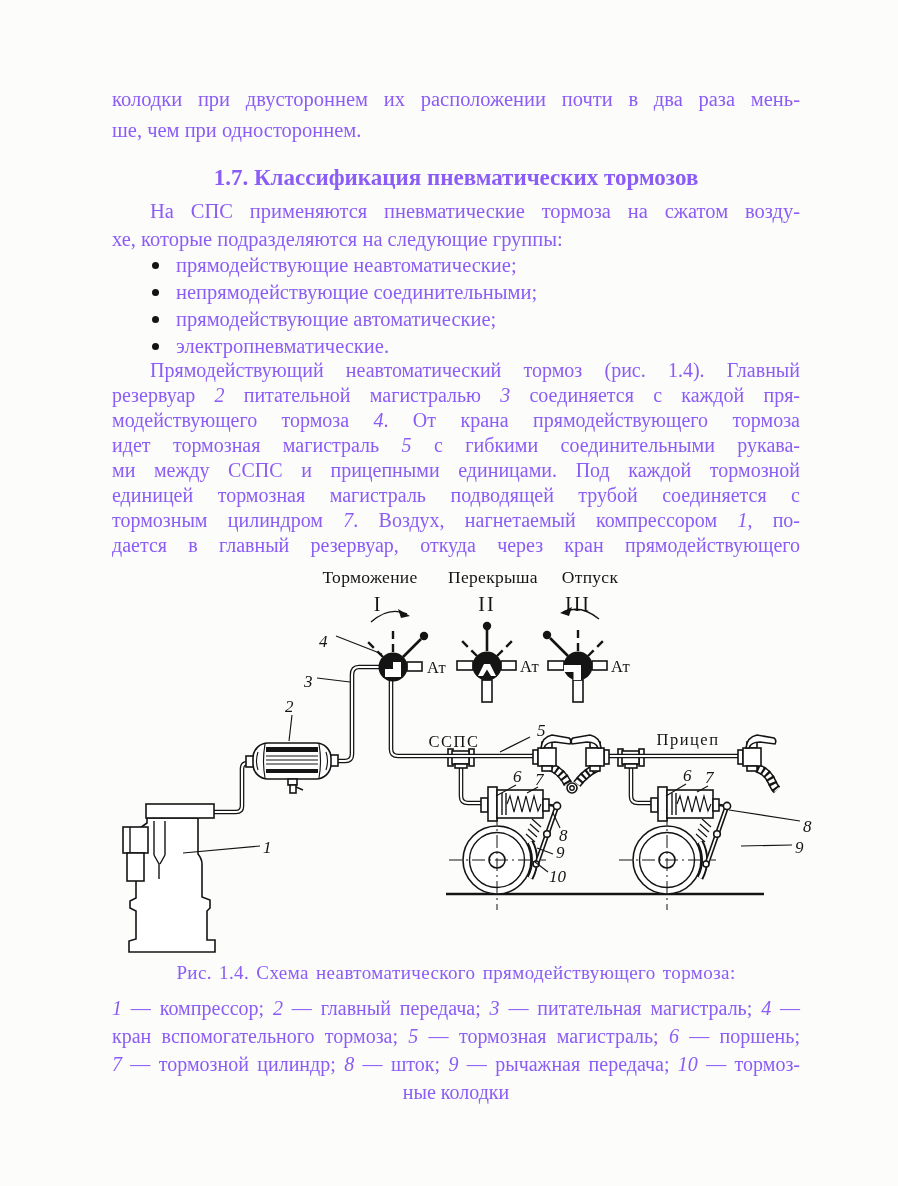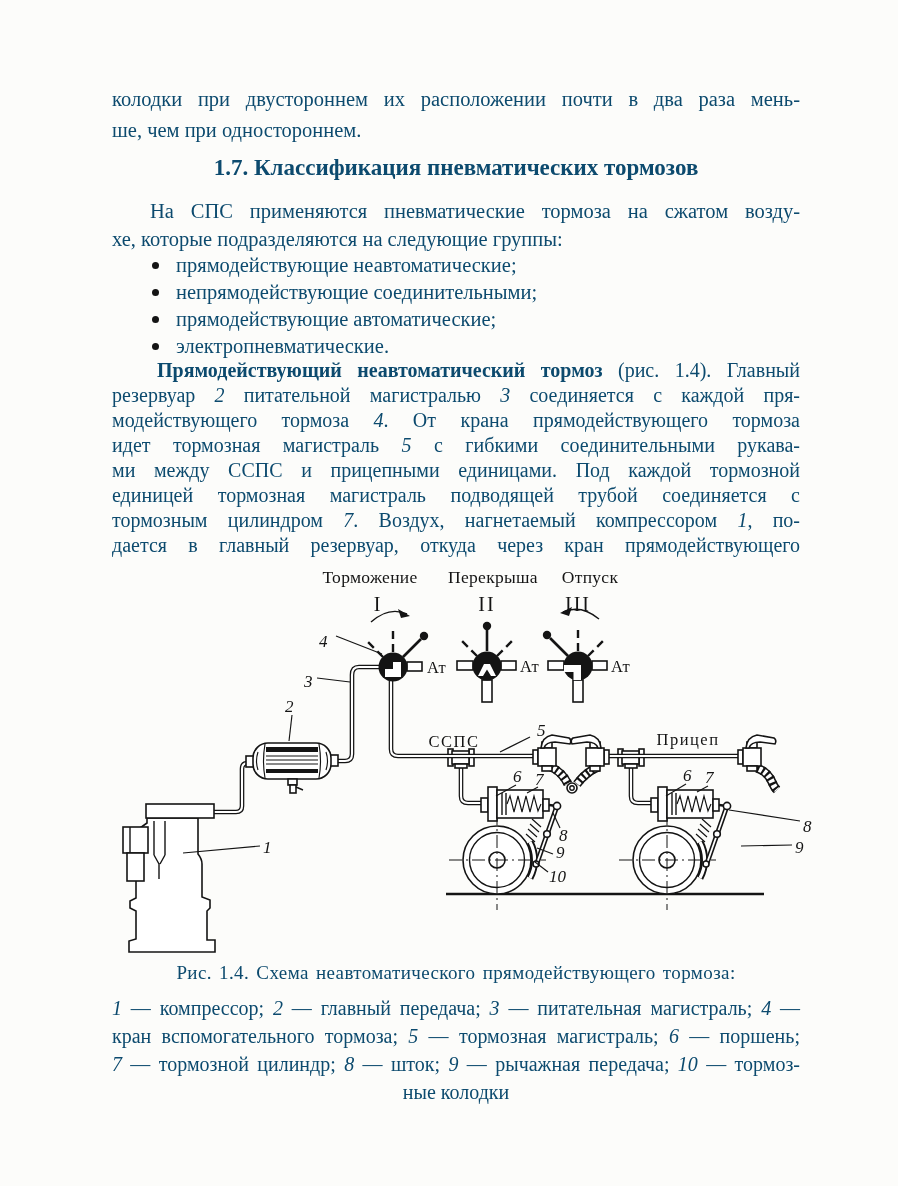--- a/index.html
+++ b/index.html
@@ -1,30 +1,30 @@
 <!DOCTYPE html>
 <html><head>
 <meta charset="utf-8">
 <style>
   html,body{margin:0;padding:0;background:#e8e8e8;}
   .page{position:relative;width:898px;height:1186px;background:#fcfcfa;
-        font-family:"Liberation Serif",serif;color:#0c4a6e;overflow:hidden;margin:0 auto;}
+        font-family:"Liberation Serif",serif;color:#8b5cf6;overflow:hidden;margin:0 auto;}
   .tcol{position:absolute;left:112px;width:688px;}
   .intro{top:84px;font-size:20.5px;line-height:31px;}
-  .heading{top:155px;font-size:23px;font-weight:bold;text-align:center;margin:0;}
+  .heading{top:165px;font-size:23px;font-weight:bold;text-align:center;margin:0;}
   .para2{top:197px;font-size:20.5px;line-height:28px;}
   .bullets{top:252px;font-size:20.5px;}
   .para3{top:358px;font-size:20px;line-height:25px;}
   .caption{top:962px;font-size:19px;text-align:center;letter-spacing:.4px;word-spacing:2px;}
   .legend{top:994px;font-size:20px;line-height:28px;}
   .tline{white-space:normal;}
   .tline.j{text-align:justify;text-align-last:justify;}
   .tline.c{text-align:right;text-align-last:center;}
   .tline.ind{text-indent:38px;}
-  .b{font-weight:bold;margin-left:7px;}
+  .b{font-weight:normal;}
   .i{font-style:italic;}
   .brow{display:flex;height:27px;align-items:center;}
   .dot{width:7px;height:7px;border-radius:50%;background:#141414;margin-left:40px;margin-right:17px;flex:none;}
   .figure{position:absolute;left:100px;top:565px;}
   
   .po{fill:none;stroke:#141414;stroke-width:4.6;stroke-linejoin:round;}
   .pi{fill:none;stroke:#fff;stroke-width:2.1;stroke-linejoin:round;}
   .ln{fill:none;stroke:#141414;stroke-width:1.4;}
   .thin{fill:none;stroke:#141414;stroke-width:1.15;}
   .ln2{fill:none;stroke:#141414;stroke-width:2.4;}

